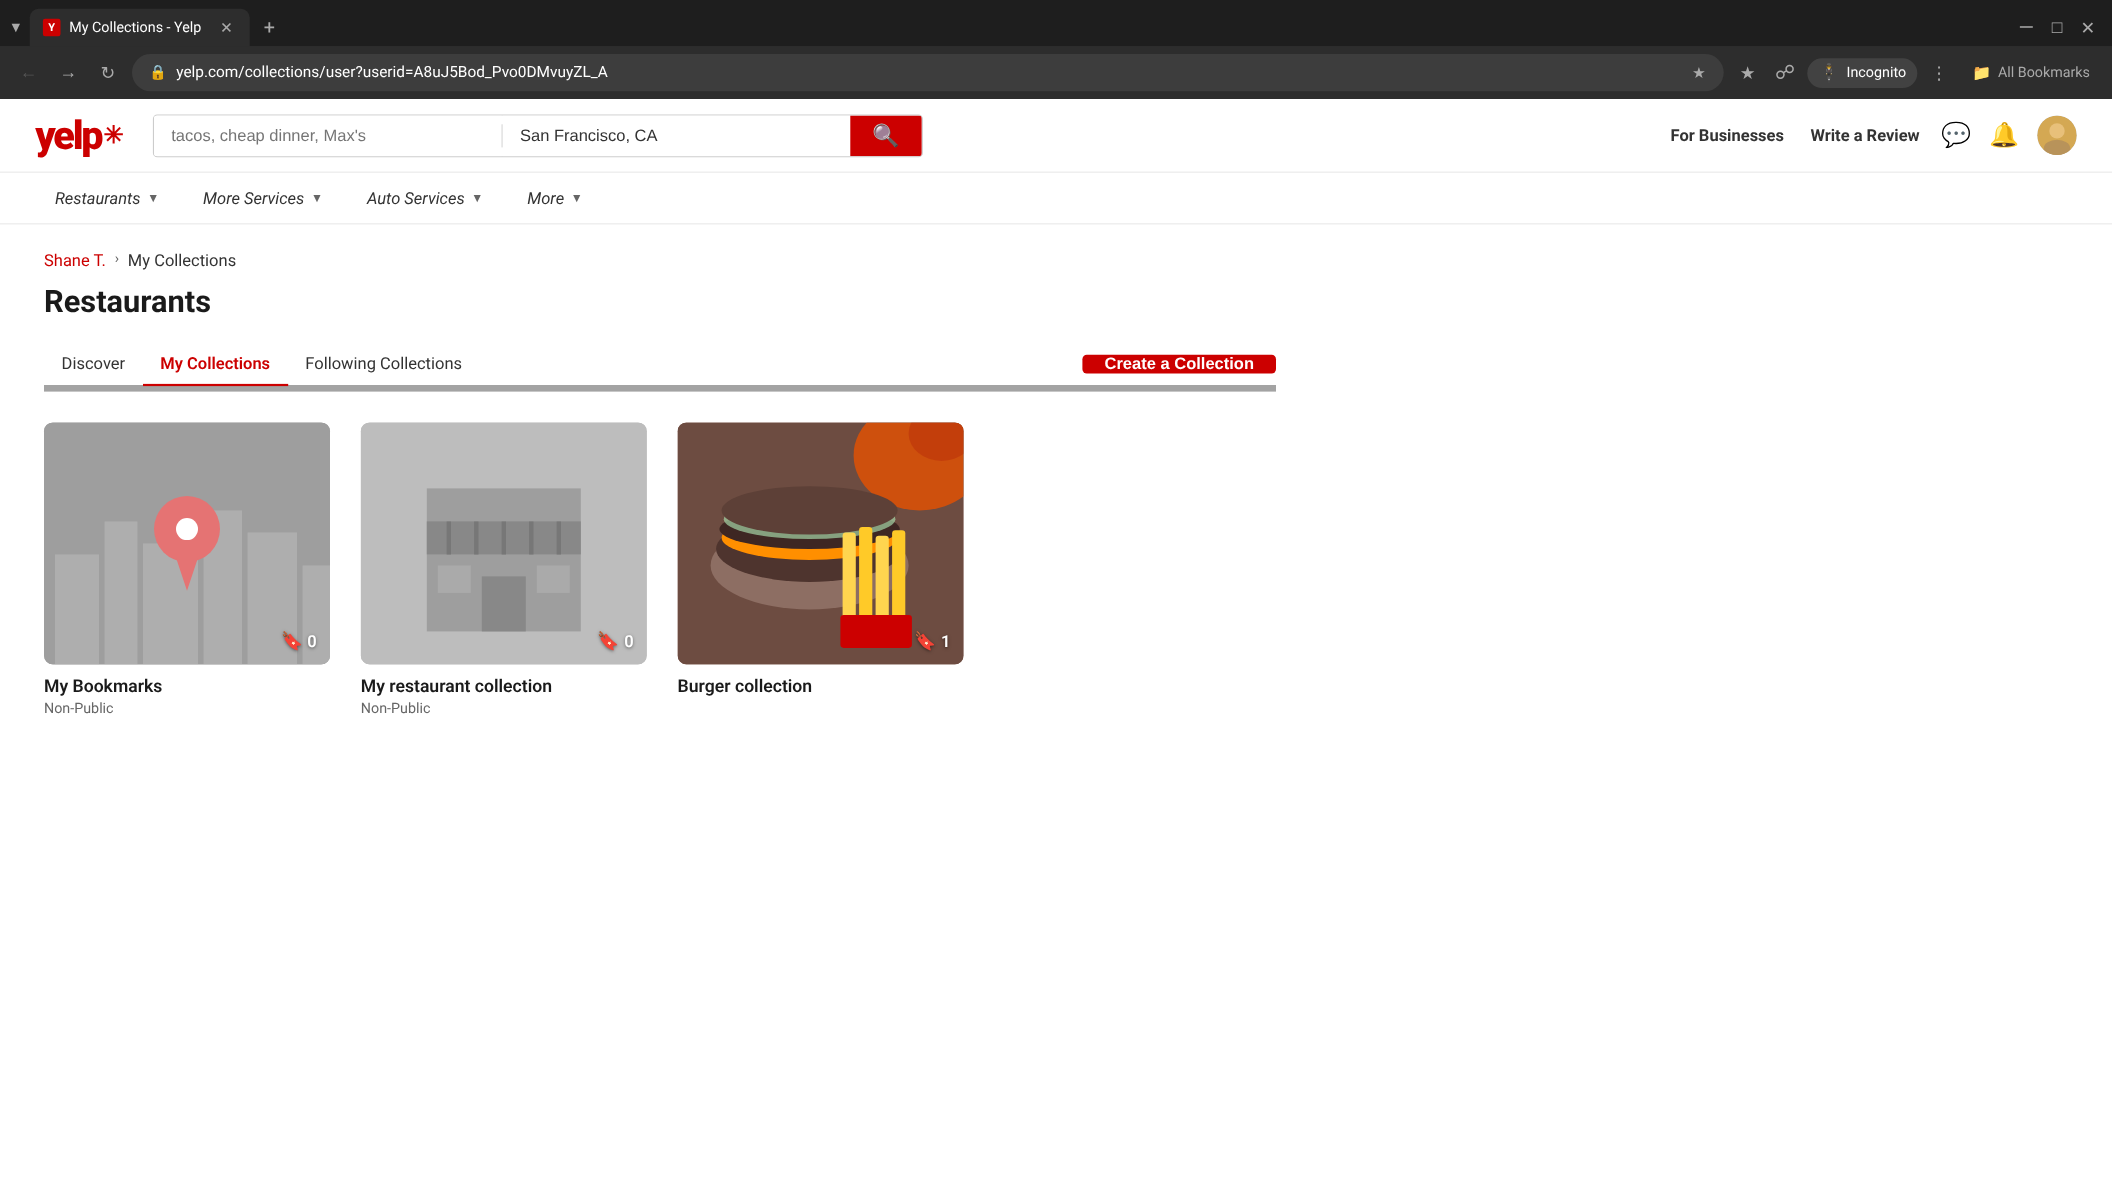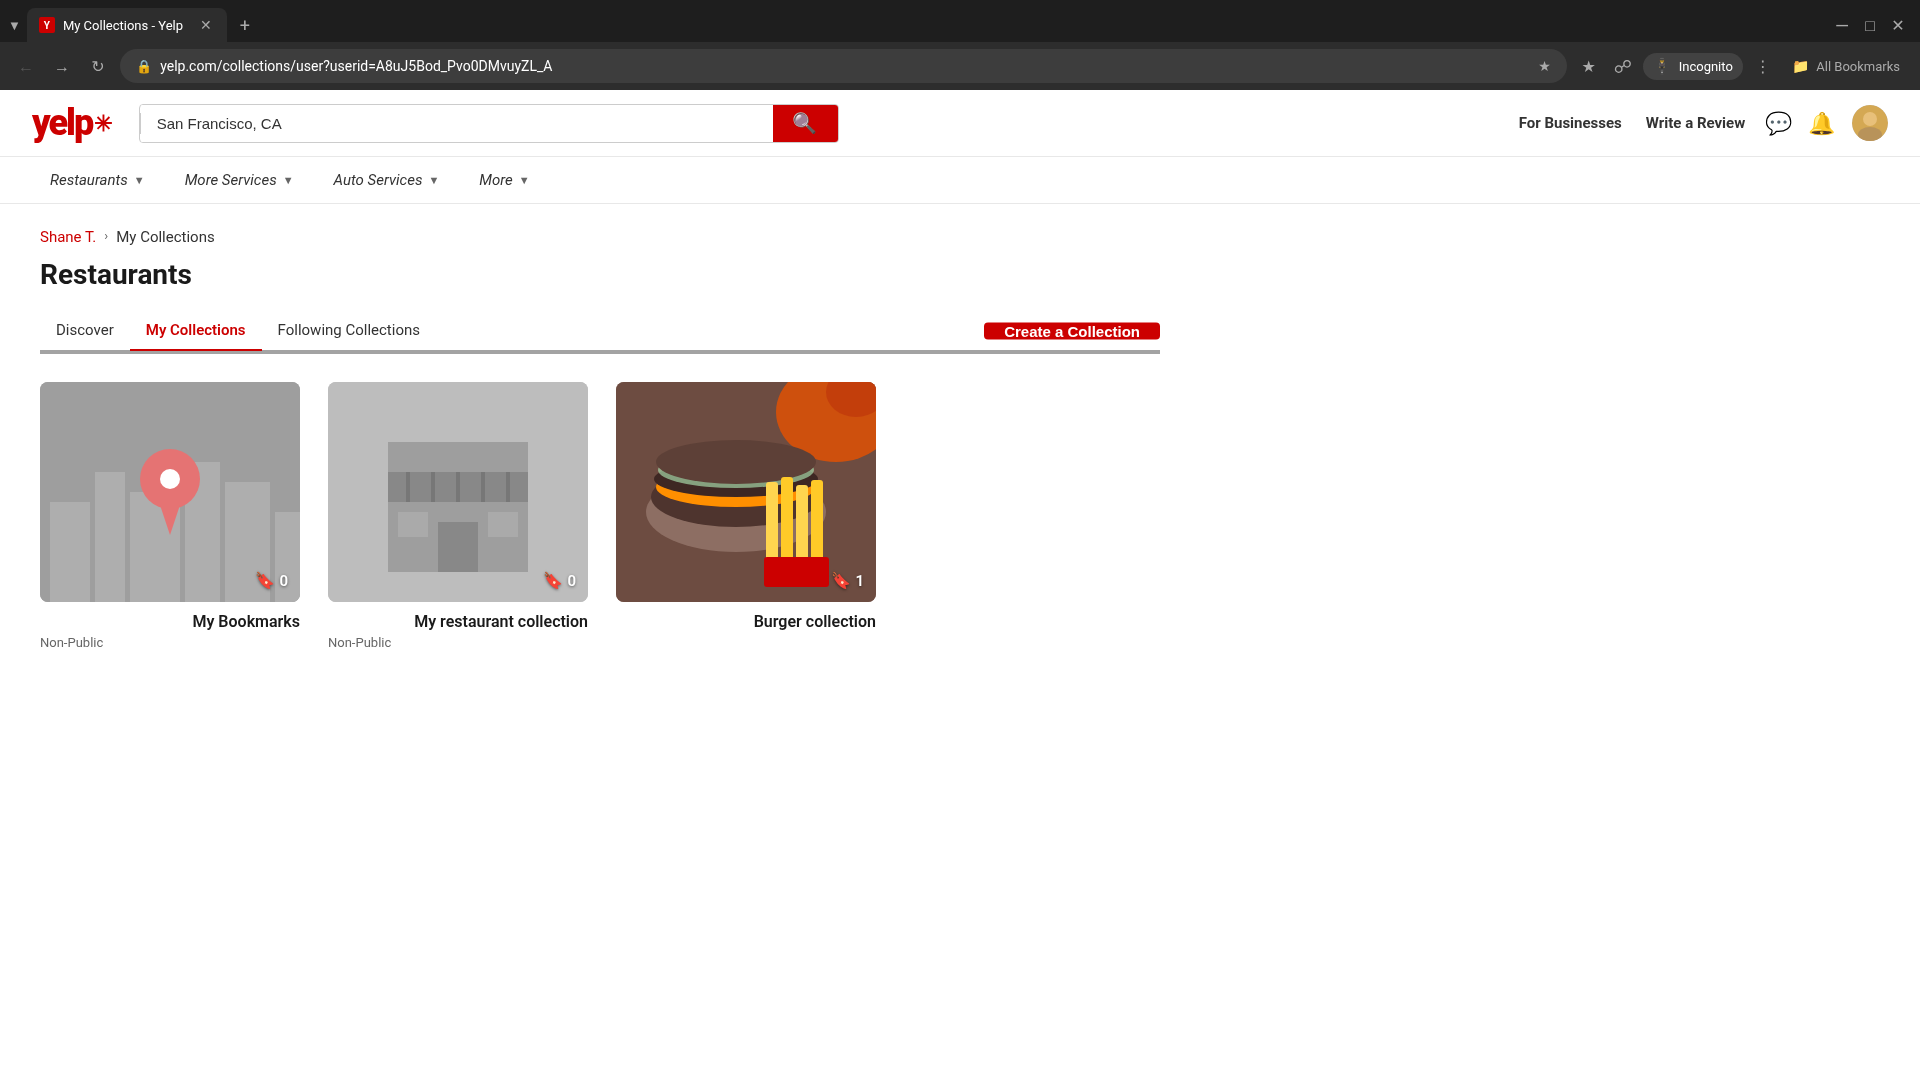--- a/index.html
+++ b/index.html
@@ -257,21 +257,21 @@
       font-size: 28px;
       font-weight: 700;
       color: #1a1a1a;
       margin-bottom: 20px;
     }
 
     
     .collections-tabs {
       display: flex;
       align-items: flex-end;
-      border-bottom: 4px solid #a3a3a3;
+      border-bottom: 6px solid #a3a3a3;
       margin-bottom: 28px;
       position: relative;
     }
     .tab-item {
       padding: 10px 16px;
       font-size: 15px;
       color: #333;
       cursor: pointer;
       border-bottom: 2px solid transparent;
       margin-bottom: -1px;
@@ -328,21 +328,20 @@
       text-shadow: 0 1px 3px rgba(0,0,0,0.5);
     }
     .bookmark-icon {
       font-size: 16px;
     }
     .collection-name {
       font-size: 16px;
       font-weight: 600;
       color: #1a1a1a;
       margin-bottom: 4px;
-      text-align: right;
     }
     .collection-visibility {
       font-size: 13px;
       color: #666;
     }
 
     
     .thumb-bookmarks {
       background: #9e9e9e;
       position: relative;
@@ -433,20 +432,21 @@
 
 <div class="page-content">
 
   <div class="yelp-header">
     <div class="yelp-logo">
       <span>yelp</span>
       <span class="yelp-logo-burst">✳</span>
     </div>
 
     <div class="search-form">
+      <input class="search-what" type="text" placeholder="tacos, cheap dinner, Max's" style="">
       <div class="search-divider"></div>
       <input class="search-where" type="text" value="San Francisco, CA" placeholder="San Francisco, CA" style="">
       <button class="search-btn">
         <span>🔍</span>
       </button>
     </div>
 
     <div class="header-links">
       <a class="header-link">For Businesses</a>
       <a class="header-link">Write a Review</a>

